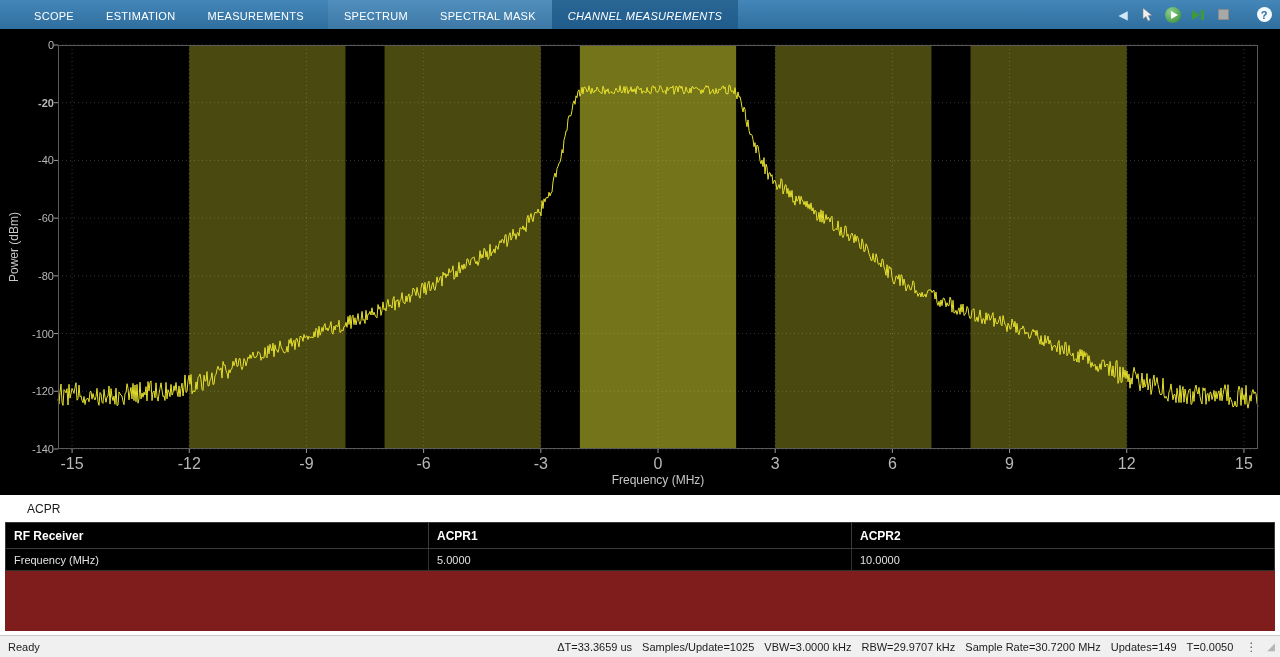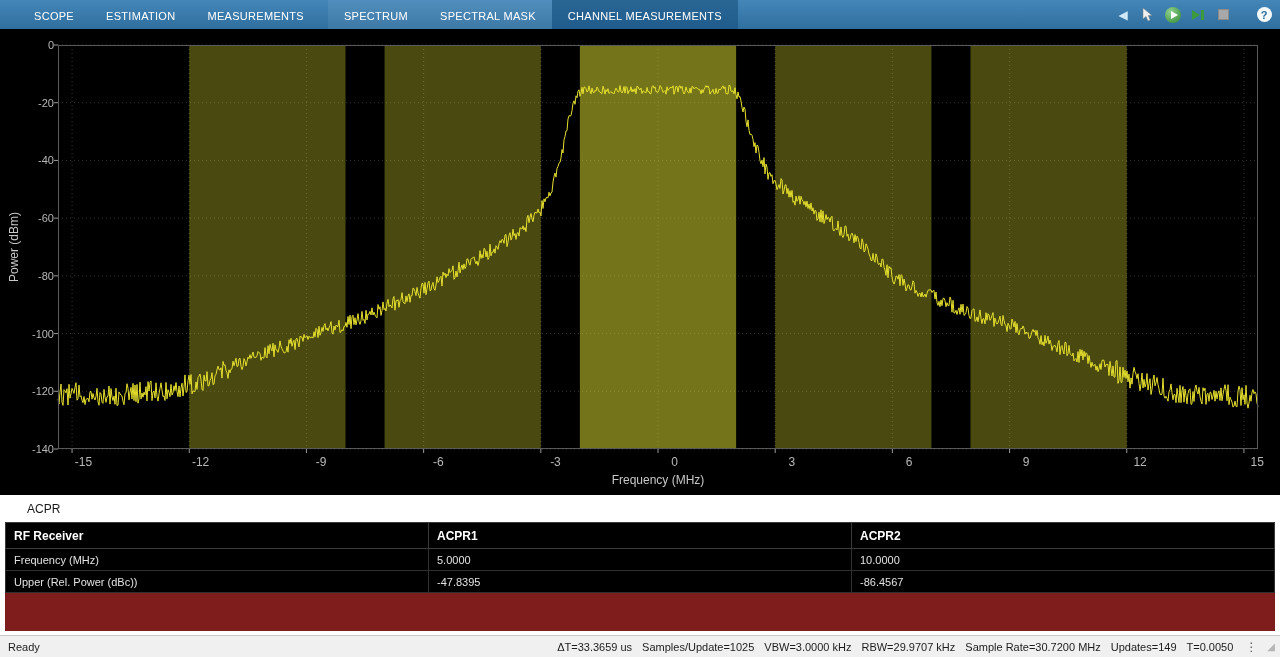--- a/index.html
+++ b/index.html
@@ -14,21 +14,21 @@
     position:absolute; top:0; left:0; width:1280px; height:29px;
     background:linear-gradient(#4486b8,#2f6f9f);
     display:flex; align-items:stretch; color:#fff;
   }
   .tabs { display:flex; align-items:stretch; margin-left:18px; }
   .tab {
     display:flex; align-items:center; padding:16px 16px;
     font-size:11px; letter-spacing:0.3px; white-space:nowrap; cursor:default;
   }
   .tab-group { display:flex; align-items:stretch; margin-left:8px; background:rgba(255,255,255,0.07); }
-  .tab.selected { background:linear-gradient(#2a6795,#1e5a8b); }
+  .tab.selected { background:linear-gradient(#2a6795,#1e5a8b);font-style:italic; }
 
   .toolbar-icons {
     position:absolute; right:8px; top:0; height:29px;
     display:flex; align-items:center; gap:9px;
   }
   .icon-btn { display:flex; align-items:center; justify-content:center; height:22px; min-width:16px; cursor:default; }
   .back-glyph { color:#cfe9f7; font-size:12px; line-height:1; }
   .run-circle {
     width:16px; height:16px; border-radius:50%;
     background:radial-gradient(circle at 35% 30%, #8fd08f, #2e8b2e);
@@ -50,21 +50,21 @@
   .plot-box { position:absolute; left:58px; top:16px; width:1200px; height:404px; }
   .y-axis-label {
     position:absolute; left:-188px; top:211px; width:404px; height:14px;
     text-align:center; transform:rotate(-90deg);
     font-size:12px; color:#c8c8c8;
   }
   .x-axis-label {
     position:absolute; left:58px; top:444px; width:1200px;
     text-align:center; font-size:12px; color:#c8c8c8;
   }
-  .xtick { position:absolute; top:426px; width:40px; text-align:right; font-size:12px; color:#b8b8b8; }
+  .xtick { position:absolute; top:426px; width:40px; text-align:center; font-size:16px; color:#b8b8b8; }
   .ytick { position:absolute; left:20px; width:34px; text-align:right; font-size:11px; color:#b8b8b8; }
 
   
   .acpr-panel { position:absolute; top:495px; left:0; width:1280px; height:140px; background:#ffffff; }
   .acpr-title { position:absolute; left:27px; top:7px; font-size:12px; color:#1a1a1a; }
   .acpr-tablewrap { position:absolute; left:5px; top:27px; width:1270px; height:109px; background:#7f1d1d; }
   table.acpr-table { width:100%; border-collapse:collapse; table-layout:fixed; }
   .acpr-table th {
     height:26px; font-size:12px; font-weight:bold; color:#ffffff; text-align:left;
     padding:0 8px; border:1px solid #3a3a3a; background:#000;
@@ -181,21 +181,21 @@
     <div class="xtick" style="left: 286.438px;">-9</div>
     <div class="xtick" style="left: 403.625px;">-6</div>
     <div class="xtick" style="left: 520.812px;">-3</div>
     <div class="xtick" style="left: 638px;">0</div>
     <div class="xtick" style="left: 755.188px;">3</div>
     <div class="xtick" style="left: 872.375px;">6</div>
     <div class="xtick" style="left: 989.562px;">9</div>
     <div class="xtick" style="left: 1106.75px;">12</div>
     <div class="xtick" style="left: 1223.94px;">15</div>
     <div class="ytick" style="top: 10px;">0</div>
-    <div class="ytick" style="top: 67.7143px;">-20</div>
+    <div class="ytick" style="top: 67.7143px; font-weight: bold;">-20</div>
     <div class="ytick" style="top: 125.429px;">-40</div>
     <div class="ytick" style="top: 183.143px;">-60</div>
     <div class="ytick" style="top: 240.857px;">-80</div>
     <div class="ytick" style="top: 298.571px;">-100</div>
     <div class="ytick" style="top: 356.286px;">-120</div>
     <div class="ytick" style="top: 414px;">-140</div>
   </div>
 
 <div class="acpr-panel">
   <div class="acpr-title">ACPR</div>
@@ -207,25 +207,20 @@
             <th>ACPR1</th>
             <th>ACPR2</th>
           </tr>
         </thead>
       <tbody>
           <tr>
             <td>Frequency (MHz)</td>
             <td>5.0000</td>
             <td>10.0000</td>
           </tr>
-          <tr>
-            <td>Upper (Rel. Power (dBc))</td>
-            <td>-47.8395</td>
-            <td>-86.4567</td>
-          </tr>
         </tbody>
     </table>
   </div>
 </div>
 
 <div class="status-bar">
   <span class="status-ready">Ready</span>
   <div class="status-fields">
       <span>ΔT=33.3659 us</span>
       <span>Samples/Update=1025</span>

